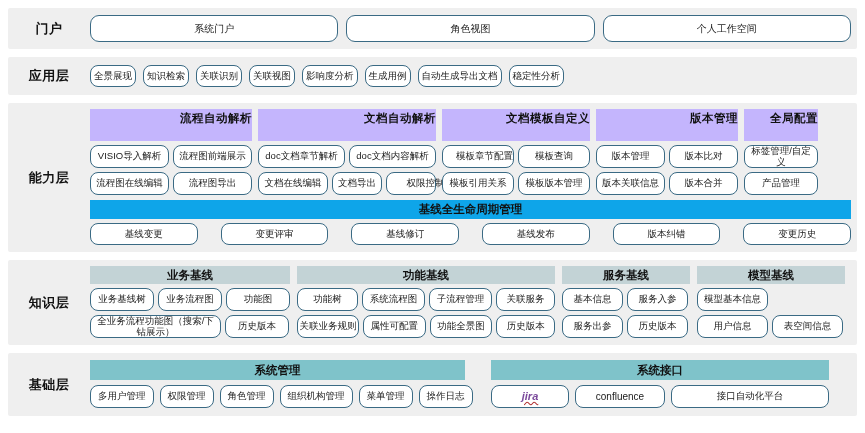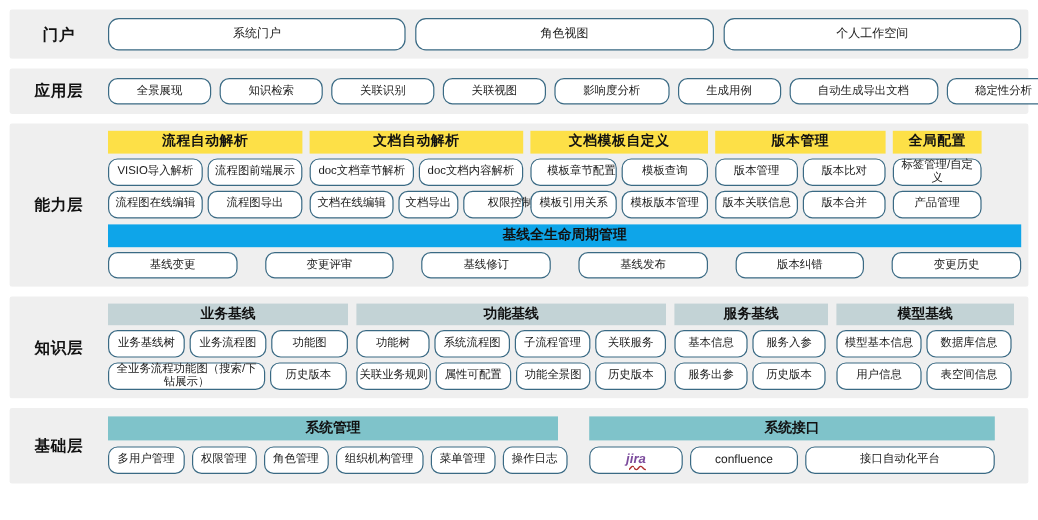--- a/index.html
+++ b/index.html
@@ -55,40 +55,40 @@
     white-space: nowrap;
   }
   .pill.wrap { white-space: normal; }
 
   
   .portal-body { padding: 7px 6px 7px 0; gap: 8px; }
   .portal-pill { height: 27px; flex: 1 1 0; font-size: 10px; border-radius: 9px; }
 
   
   .app-body { gap: 7px; padding: 8px 6px 8px 0; }
-  .app-pill { height: 22px; border-radius: 8px; padding: 0 23px; }
+  .app-pill { height: 22px; border-radius: 8px; padding: 0 3px; }
 
   
   .cap-row { align-items: stretch; }
   .cap-body {
     flex: 1 1 auto;
     padding: 6px 6px 7px 0;
     display: flex;
     flex-direction: column;
     gap: 5px;
   }
   .cap-groups { display: flex; gap: 6px; align-items: flex-start; }
   .cap-group { display: flex; flex-direction: column; gap: 4px; }
   .grp-head {
-    background: #fde047;
+    background: #c4b5fd;
     color: #111;
     font-size: 11.5px;
     font-weight: bold;
-    text-align: center;
-    height: 19px;
+    text-align: right;
+    height: 32px;
     line-height: 19px;
     letter-spacing: 0.5px;
   }
   .grp-rows { display: flex; flex-direction: column; gap: 4px; }
   .grp-line { display: flex; gap: 4px; }
   .cap-pill { height: 23px; }
 
   
   .bl-head {
     background: #0ea5e9;
@@ -299,21 +299,20 @@
                 <div class="pill kn-pill" style="width: 61px;">服务出参</div>
                 <div class="pill kn-pill" style="width: 61px;">历史版本</div>
               </div>
             </div>
           </div>
           <div class="kn-group" style="width: 148px;">
             <div class="kn-head">模型基线</div>
             <div class="grp-rows">
               <div class="grp-line">
                 <div class="pill kn-pill" style="width: 71px;">模型基本信息</div>
-                <div class="pill kn-pill" style="width: 71px;">数据库信息</div>
               </div>
               <div class="grp-line">
                 <div class="pill kn-pill" style="width: 71px;">用户信息</div>
                 <div class="pill kn-pill" style="width: 71px;">表空间信息</div>
               </div>
             </div>
           </div>
         </div>
     </div>
   </div>

